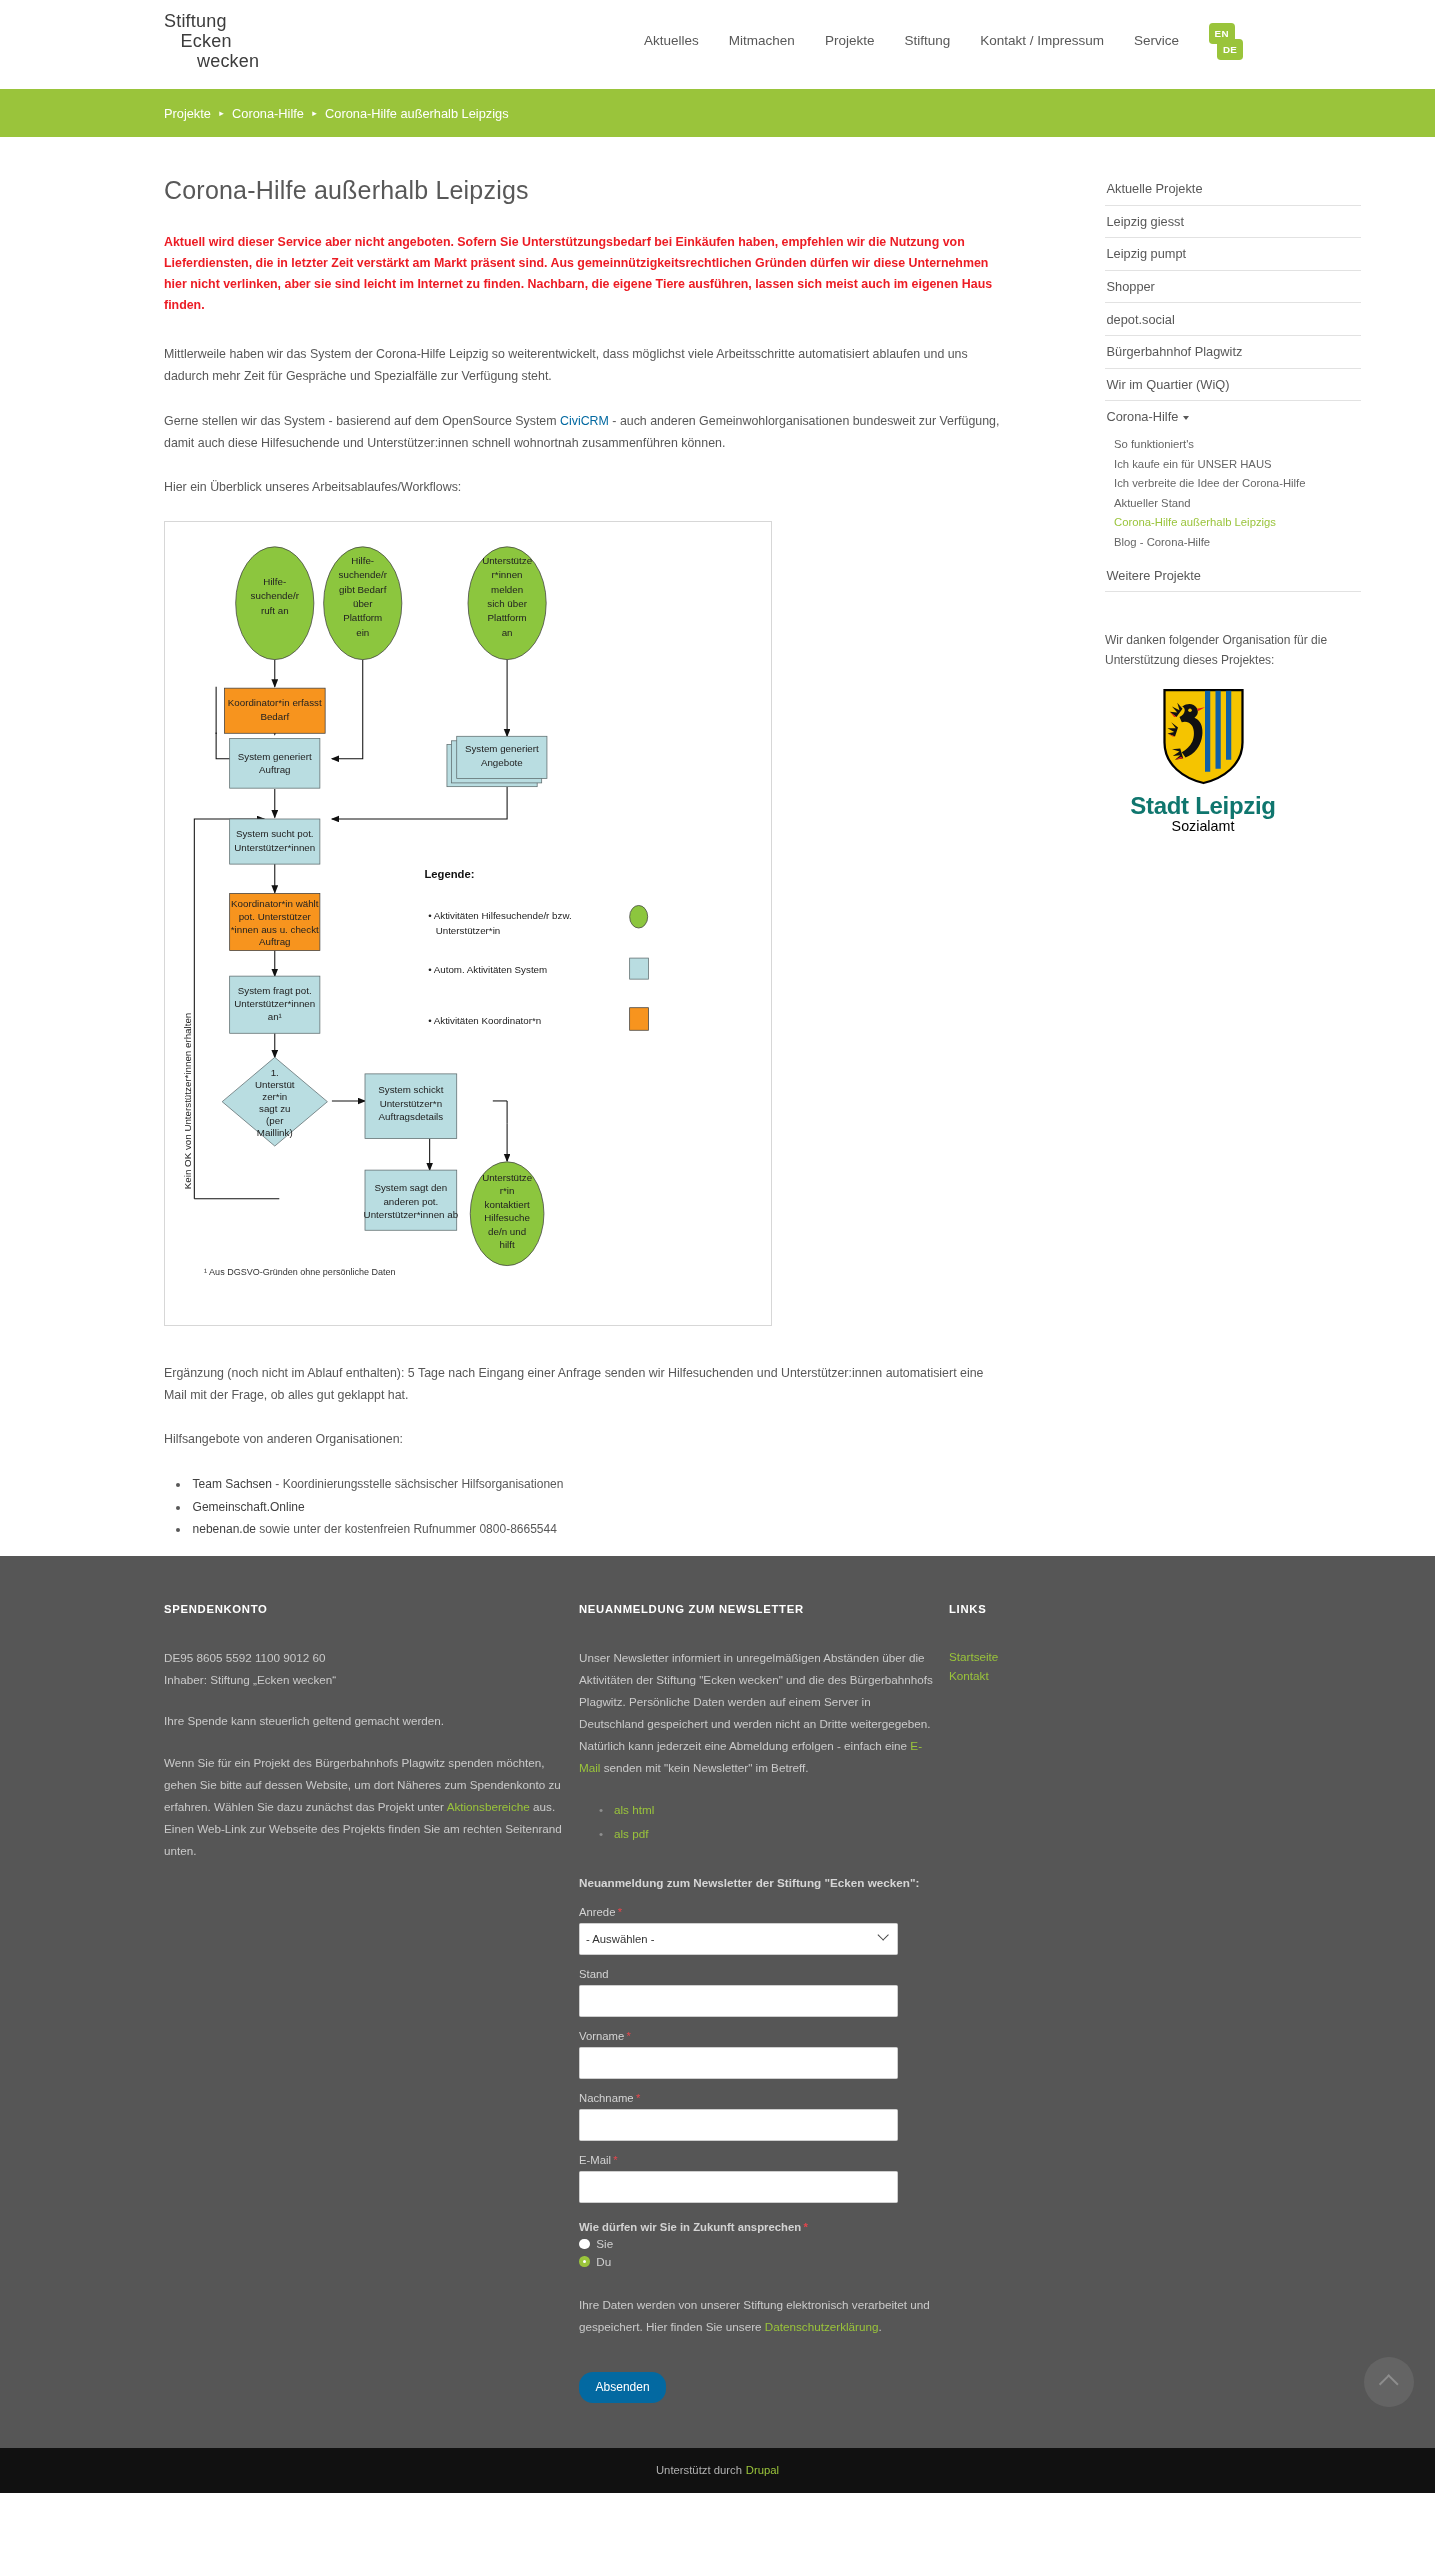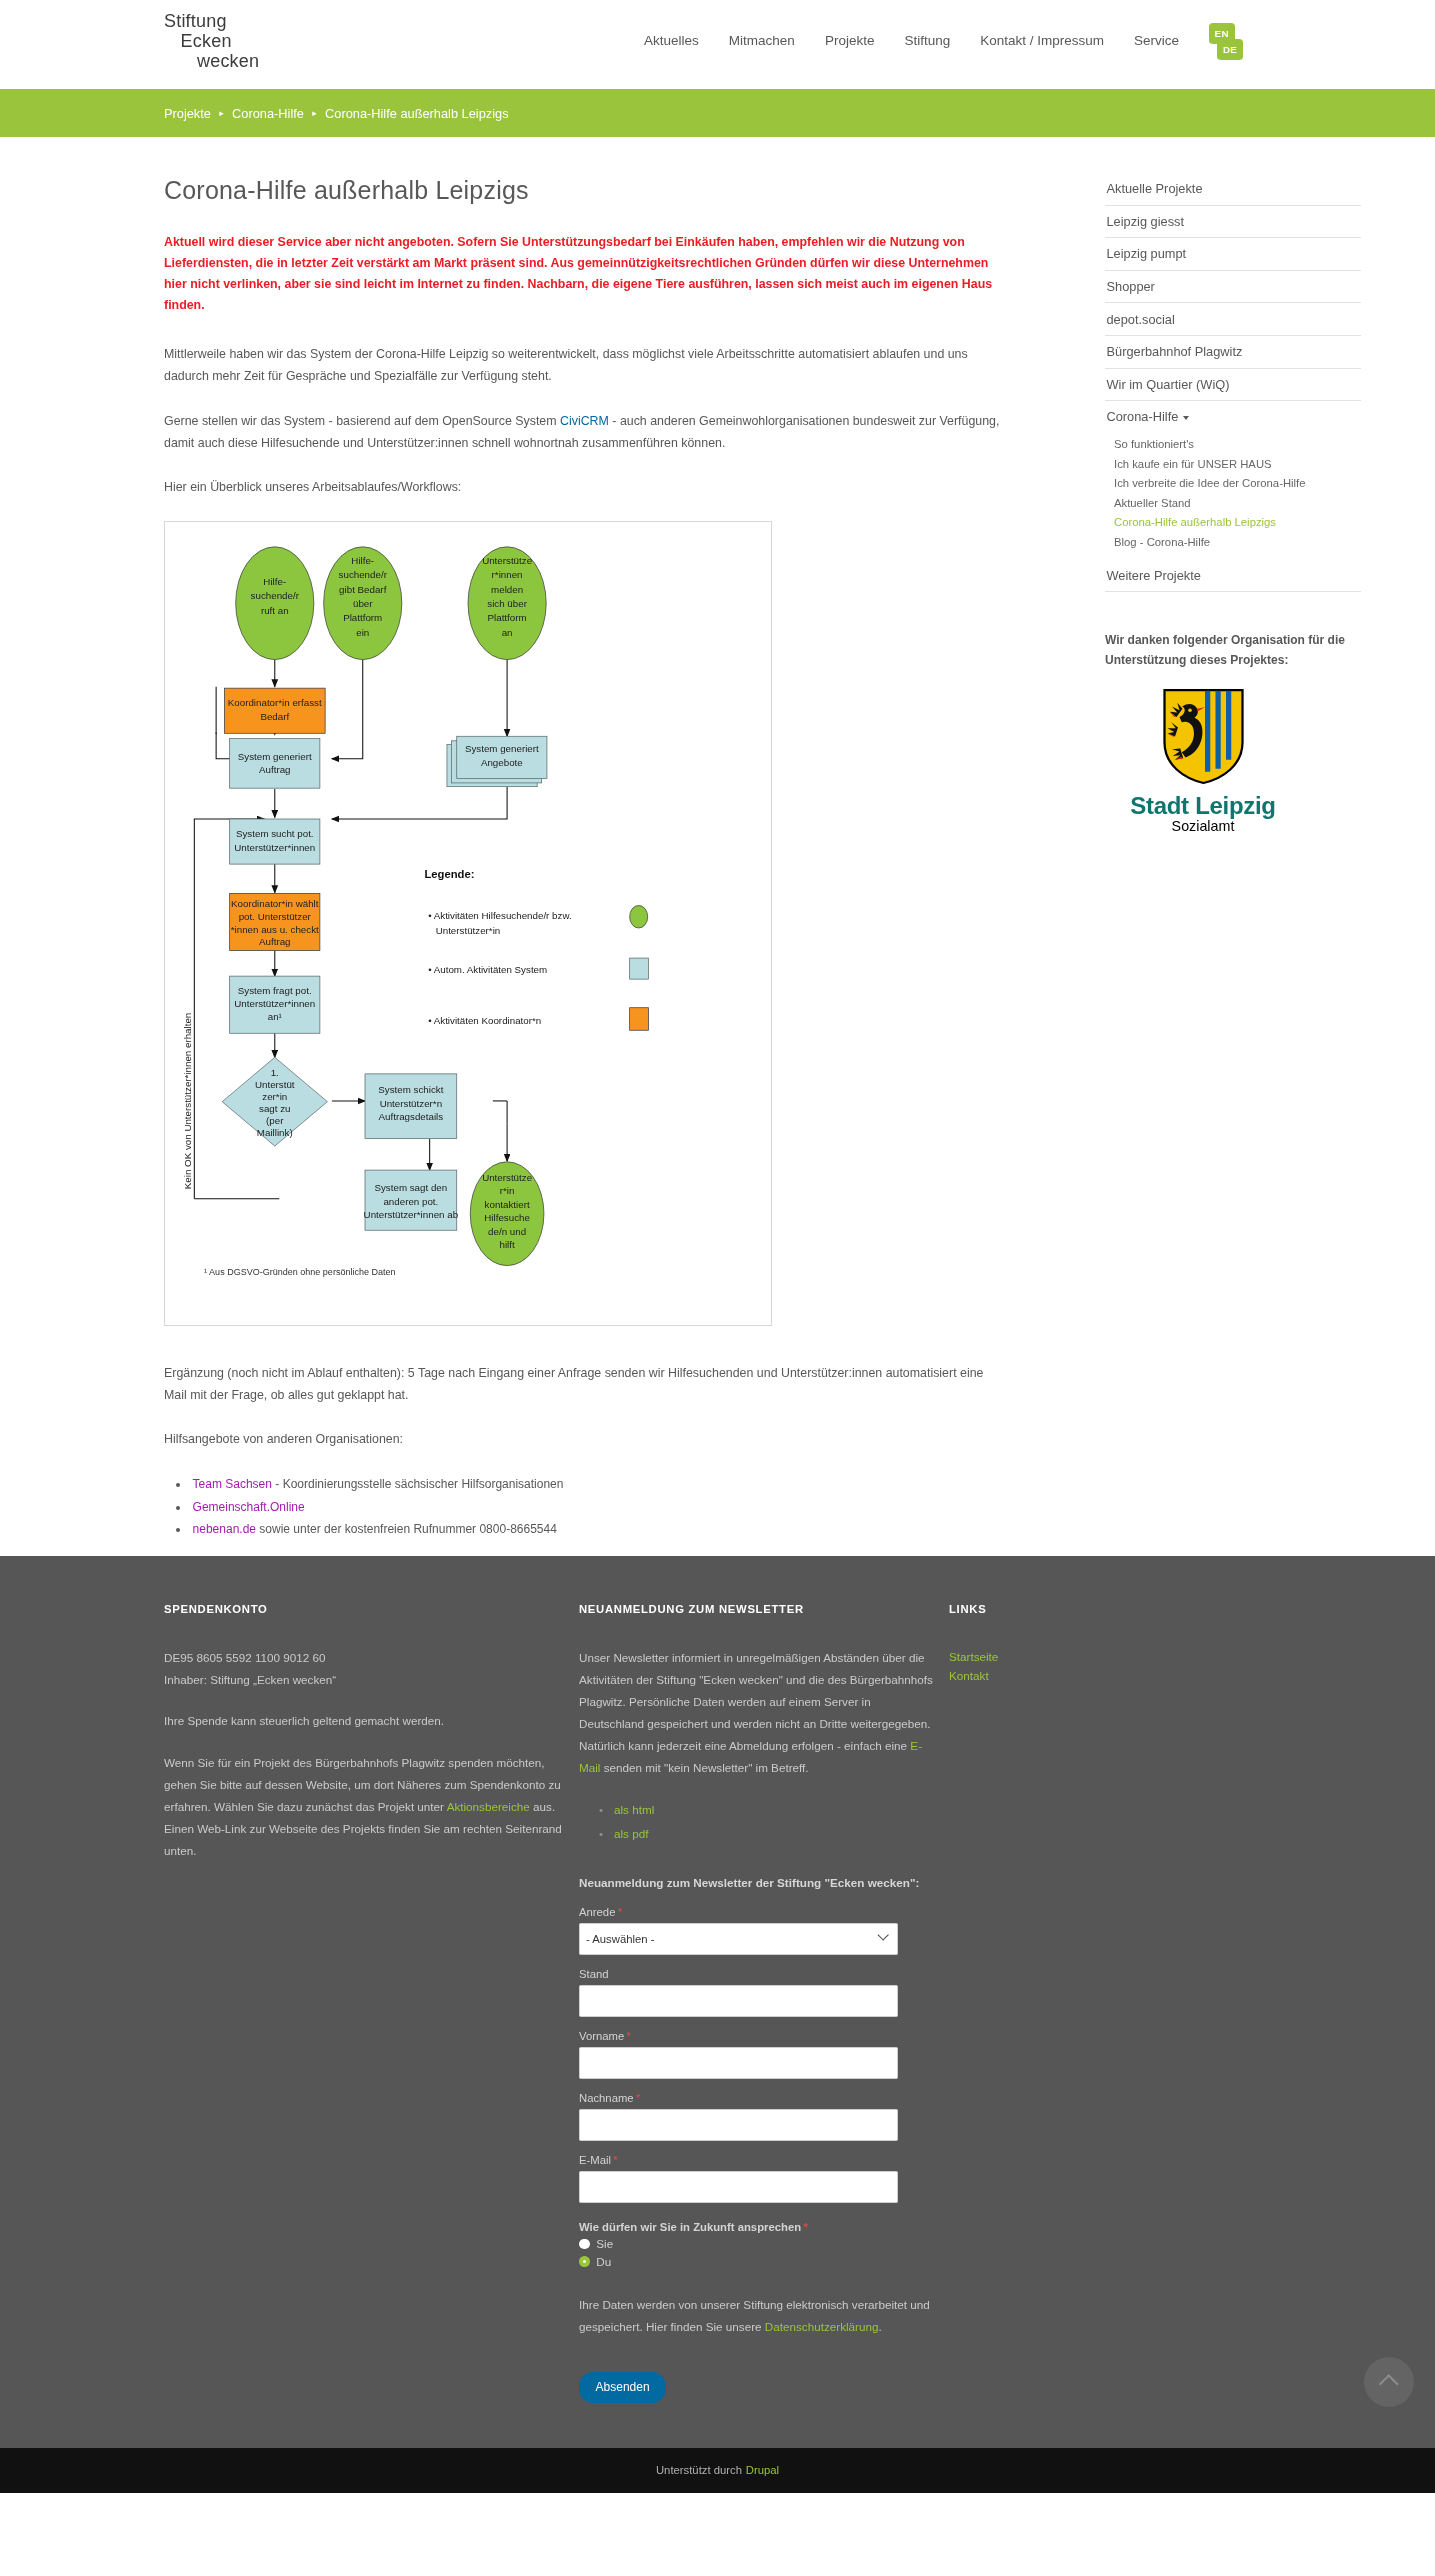--- a/index.html
+++ b/index.html
@@ -161,21 +161,21 @@
     font-size:12px;
     fill:#333;
   }
 
   ul.help-list{
     margin:4.5px 0 0 25.6px;
     font-size:12px;
     line-height:22.6px;
   }
   ul.help-list li{ padding-left:3px; }
-  ul.help-list a{ color:#a21caf; }
+  ul.help-list a{ color:#404040; }
 
   
   .side-nav{ list-style:none; }
   .side-nav > li{
     border-bottom:0.8px solid #e2e2e2;
   }
   .side-nav > li > a{
     display:block;
     padding:8.3px 1.5px;
     font-size:12.8px;
@@ -196,21 +196,20 @@
     border-right:3.8px solid transparent;
     border-top:4.5px solid #585858;
     vertical-align:middle;
   }
   .sponsor-block{ margin-top:39px; }
   .sponsor-text{
     font-size:12px;
     line-height:19.6px;
     color:#585858;
     margin-bottom:16.6px;
-    font-weight:bold;
   }
   .sponsor-logo{ text-align:center; width:196px; }
   .stadt-name{
     font-size:24px;
     font-weight:bold;
     color:#0f766e;
     letter-spacing:-0.3px;
     margin-top:3px;
   }
   .stadt-sub{

